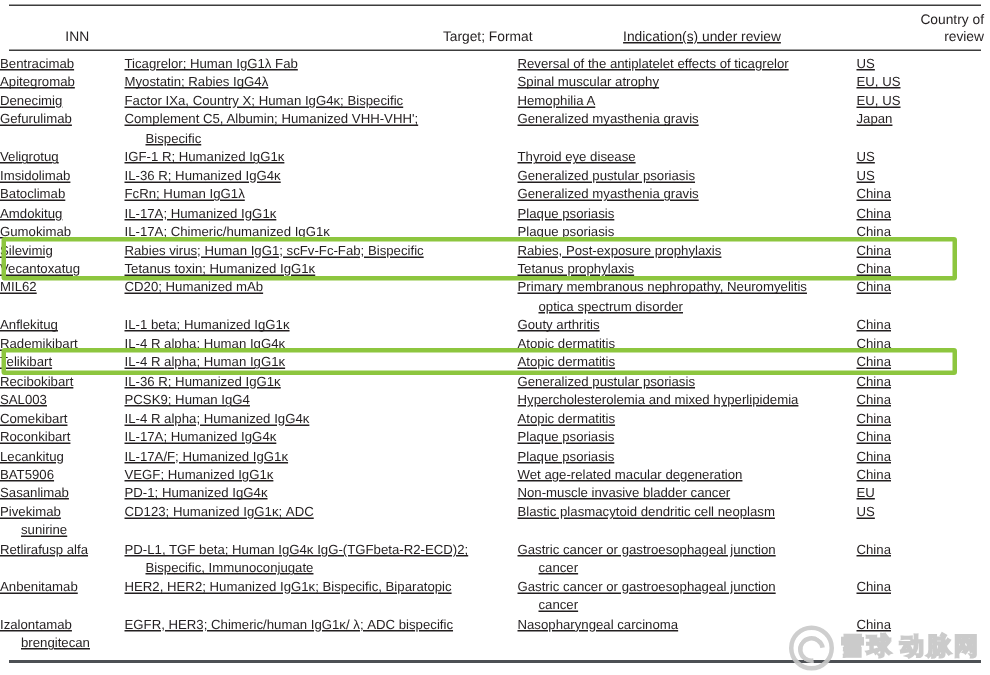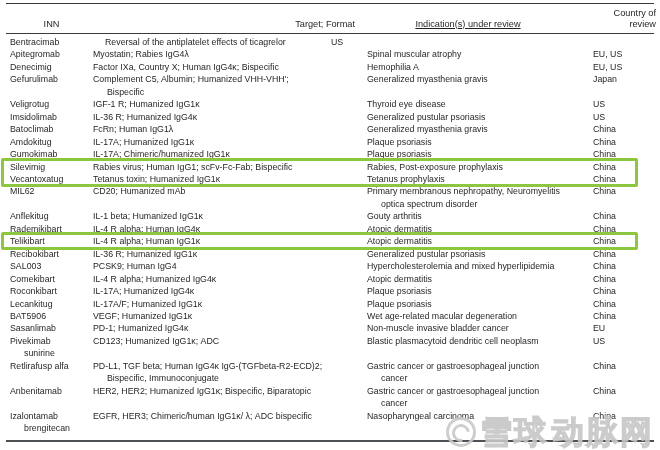--- a/index.html
+++ b/index.html
@@ -17,28 +17,28 @@
     position:absolute;top:4px;left:0;right:0;height:28px;
     display:flex;align-items:flex-end;padding:0 0 3px 10px;box-sizing:border-box;
     font-size:9.2px;line-height:10.5px;
   }
   .thead .h-inn{width:83px;text-align:center;}
   .thead .h-target{width:262px;text-align:right;}
   .thead .h-ind{width:226px;text-align:center;text-decoration:underline;}
   .thead .h-country{flex:1;text-align:right;padding-right:4px;white-space:pre-line;}
 
   .tbody{position:absolute;top:36px;left:0;right:0;}
-  .row{display:flex;padding-left:10px;}
+  .row{display:flex;text-decoration:underline;}
   .cell{
     box-sizing:border-box;white-space:pre-line;
     padding-left:14px;text-indent:-14px;
   }
   .c-inn{width:83px;}
   .c-target{width:262px;}
-  .c-ind{width:226px;margin-left:12px;}
+  .c-ind{width:226px;}
   .c-country{flex:1;}
 
   .hl-group{position:relative;}
   .hl-group::after{
     content:"";position:absolute;pointer-events:none;
     top:-3px;bottom:-2px;left:1px;right:22px;
     border:3px solid var(--hl,#8dc63f);border-radius:2px;
   }
 
   .watermark{
@@ -48,21 +48,21 @@
   .wm-circle{
     width:24px;height:24px;border-radius:50%;
     border:3px solid #c9c9c9;position:relative;background:transparent;flex:none;
   }
   .wm-circle::before{
     content:"";position:absolute;left:3px;top:4px;width:12px;height:12px;
     border:3px solid #c9c9c9;border-radius:50%;border-right-color:transparent;
     transform:rotate(35deg);
   }
   .wm-text{
-    font-size:32px;font-weight:bold;letter-spacing:2px;
+    font-size:16px;font-weight:bold;letter-spacing:2px;
     color:rgba(255,255,255,0.45);
     -webkit-text-stroke:1.3px #c6c6c6;
     line-height:30px;white-space:nowrap;
   }
 </style>
 </head>
 <body>
 
 <div class="page" style="--hl: #8dc63f;">
 
@@ -74,20 +74,21 @@
     <div class="h-ind">Indication(s) under review</div>
     <div class="h-country">Country of
 review</div>
   </div>
 
   <div class="rule header"></div>
 
   <div class="tbody">
       <div class="row">
     <div class="cell c-inn">Bentracimab</div>
+    <div class="cell c-target">Ticagrelor; Human IgG1λ Fab</div>
     <div class="cell c-ind">Reversal of the antiplatelet effects of ticagrelor</div>
     <div class="cell c-country">US</div>
   </div>
       <div class="row">
     <div class="cell c-inn">Apitegromab</div>
     <div class="cell c-target">Myostatin; Rabies IgG4λ</div>
     <div class="cell c-ind">Spinal muscular atrophy</div>
     <div class="cell c-country">EU, US</div>
   </div>
       <div class="row">

